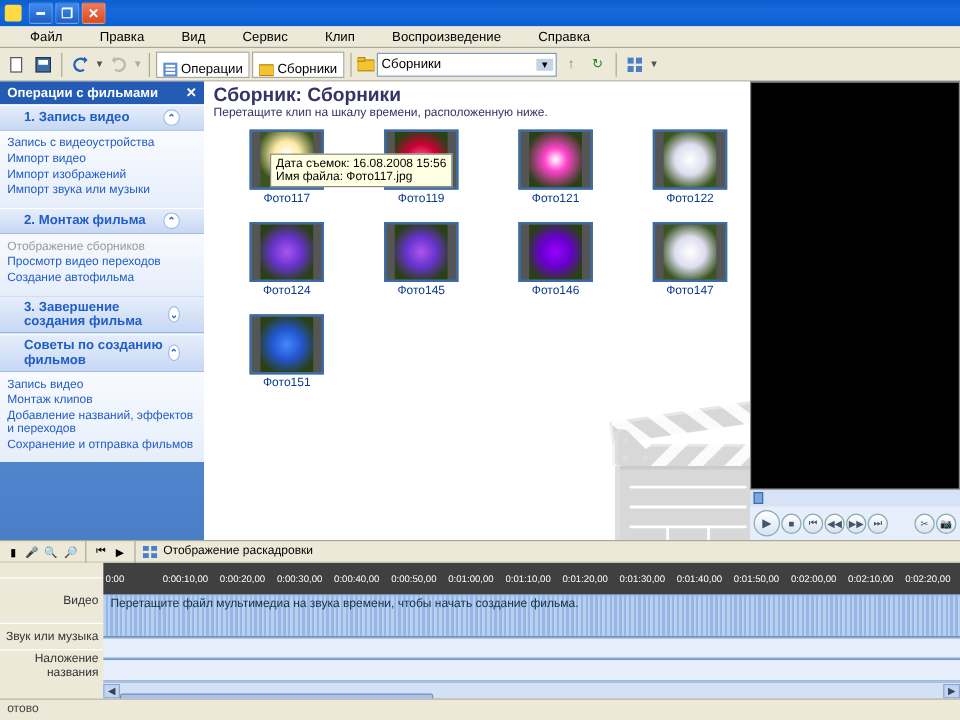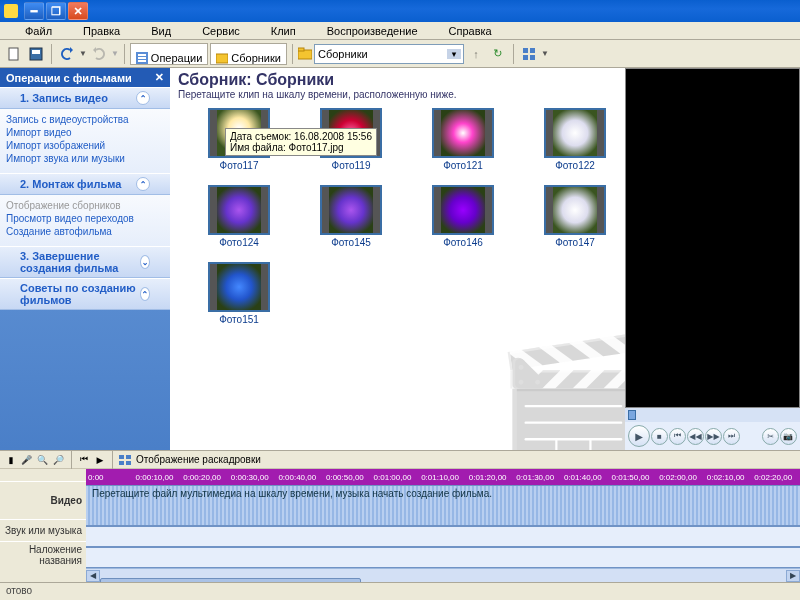--- a/index.html
+++ b/index.html
@@ -74,21 +74,21 @@
 
 .timeline { height: 132px; background: #ece9d8; border-top: 1px solid #aca899; display: flex; flex-direction: column; }
 .tl-tools { height: 18px; display: flex; align-items: center; padding: 1px 4px; gap: 2px; border-bottom: 1px solid #c9c4b1;}
 .tl-tools .tbtn { width: 14px; height: 14px; font-size: 9px;}
 .tl-tools .tl-tlabel { font-size: 10px; margin-left: 2px;}
 .tl-body { flex: 1; display: flex; }
 .tl-labels { width: 86px; background: #ece9d8; display: flex; flex-direction: column; text-align: right; }
 .tl-row-label { flex: 1; padding: 2px 4px; font-size: 10px; display: flex; align-items: center; justify-content: flex-end; border-top: 1px solid #fff; color: #333;}
 .tl-rowh { height: 12px; }
 .tl-tracks { flex: 1; display: flex; flex-direction: column; position: relative; overflow: hidden; }
-.ruler { height: 16px; background: #a21caf; color: #fff; font-size: 8px; display: flex; align-items: center; overflow: hidden; letter-spacing: 0; white-space: nowrap; }
+.ruler { height: 26px; background: #404040; color: #fff; font-size: 8px; display: flex; align-items: center; overflow: hidden; letter-spacing: 0; white-space: nowrap; }
 .ruler span { display: inline-block; width: 54px; padding-left: 2px; }
 .track { flex: 1; background: repeating-linear-gradient(90deg,#b8cff0 0,#b8cff0 2px,#96b7e5 2px,#96b7e5 4px); border-top: 1px solid #7093c5; border-bottom: 1px solid #7093c5; position: relative; }
 .track.light { background: #e6eefb; }
 .track .placeholder { position: absolute; left: 6px; top: 2px; color: #134; font-size: 10px; }
 .tl-hscroll { height: 14px; background: #d3e0f5; border-top: 1px solid #9db8dd; position: relative; display: flex; align-items: center; }
 .hscroll-thumb { position: absolute; left: 0; width: 38%; height: 10px; top: 2px; background: #aac2e6; border: 1px solid #6e8fbd; border-radius: 2px; }
 .hscroll-arrow { width: 14px; height: 12px; background: #c2d4f0; border: 1px solid #8ba9d4; font-size: 8px; display: flex; align-items: center; justify-content: center; color: #345;}
 
 
 .statusbar { height: 18px; background: #ece9d8; border-top: 1px solid #aca899; padding: 2px 6px; font-size: 10px; color: #444; }
@@ -214,20 +214,26 @@
       <div class="tp-sechead">
           <span>3. Завершение создания фильма</span>
           <span class="chev">⌄</span>
         </div>
     </div>
     <div class="tp-section">
       <div class="tp-sechead">
           <span>Советы по созданию фильмов</span>
           <span class="chev">⌃</span>
         </div>
+      <div class="tp-body">
+        <a>Запись видео</a>
+        <a>Монтаж клипов</a>
+        <a>Добавление названий, эффектов и переходов</a>
+        <a>Сохранение и отправка фильмов</a>
+      </div>
     </div>
     <div style="flex:1"></div>
   </div>
 
   <div class="collection">
     <div class="coll-head">
       <div class="ctitle">Сборник: Сборники</div>
       <div class="csub">Перетащите клип на шкалу времени, расположенную ниже.</div>
     </div>
     <div class="thumbs" id="thumbs">
@@ -328,21 +334,21 @@
           <rect x="7" y="0" width="5" height="4" fill="#4a7fc8"></rect>
           <rect x="0" y="6" width="5" height="4" fill="#4a7fc8"></rect>
           <rect x="7" y="6" width="5" height="4" fill="#4a7fc8"></rect>
         </svg>
       </div>
     <span class="tl-tlabel">Отображение раскадровки</span>
   </div>
   <div class="tl-body">
     <div class="tl-labels">
       <div class="tl-rowh"></div>
-      <div class="tl-row-label" style="flex:2;font-weight:bold">Видео</div>
+      <div class="tl-row-label" style="flex:2;font-weight:normal">Видео</div>
       <div class="tl-row-label">Звук или музыка</div>
       <div class="tl-row-label">Наложение названия</div>
       <div style="height:14px"></div>
     </div>
     <div class="tl-tracks">
       <div class="ruler" id="ruler">
           <span>0:00</span>
           <span>0:00:10,00</span>
           <span>0:00:20,00</span>
           <span>0:00:30,00</span>
@@ -352,21 +358,21 @@
           <span>0:01:10,00</span>
           <span>0:01:20,00</span>
           <span>0:01:30,00</span>
           <span>0:01:40,00</span>
           <span>0:01:50,00</span>
           <span>0:02:00,00</span>
           <span>0:02:10,00</span>
           <span>0:02:20,00</span>
         </div>
       <div class="track" style="flex:2">
-        <div class="placeholder">Перетащите файл мультимедиа на шкалу времени, музыка начать создание фильма.</div>
+        <div class="placeholder">Перетащите файл мультимедиа на звука времени, чтобы начать создание фильма.</div>
       </div>
       <div class="track light"></div>
       <div class="track light"></div>
       <div class="tl-hscroll">
         <div class="hscroll-arrow">◀</div>
         <div style="flex:1;position:relative">
             <div class="hscroll-thumb"></div>
           </div>
         <div class="hscroll-arrow">▶</div>
       </div>

